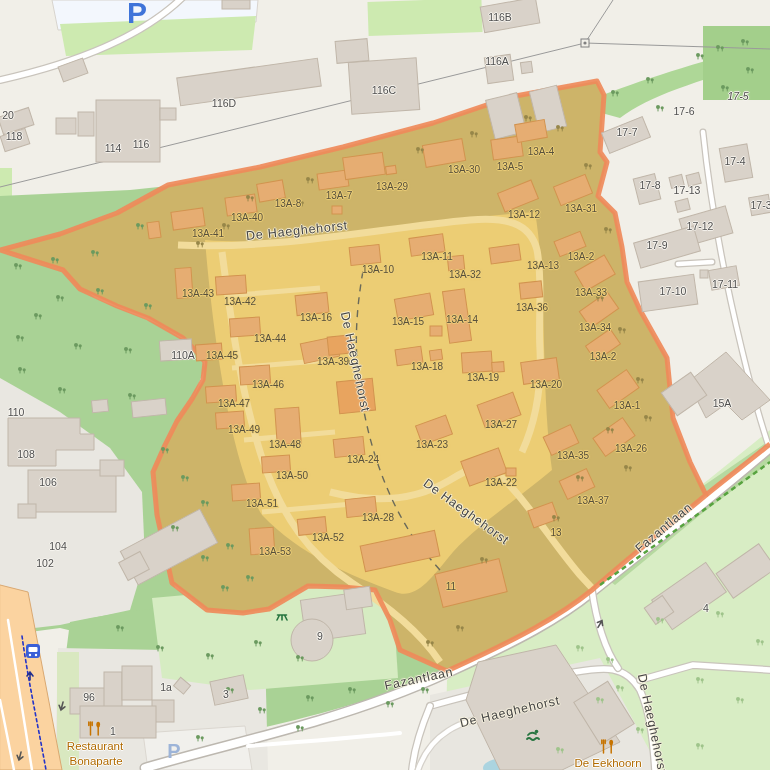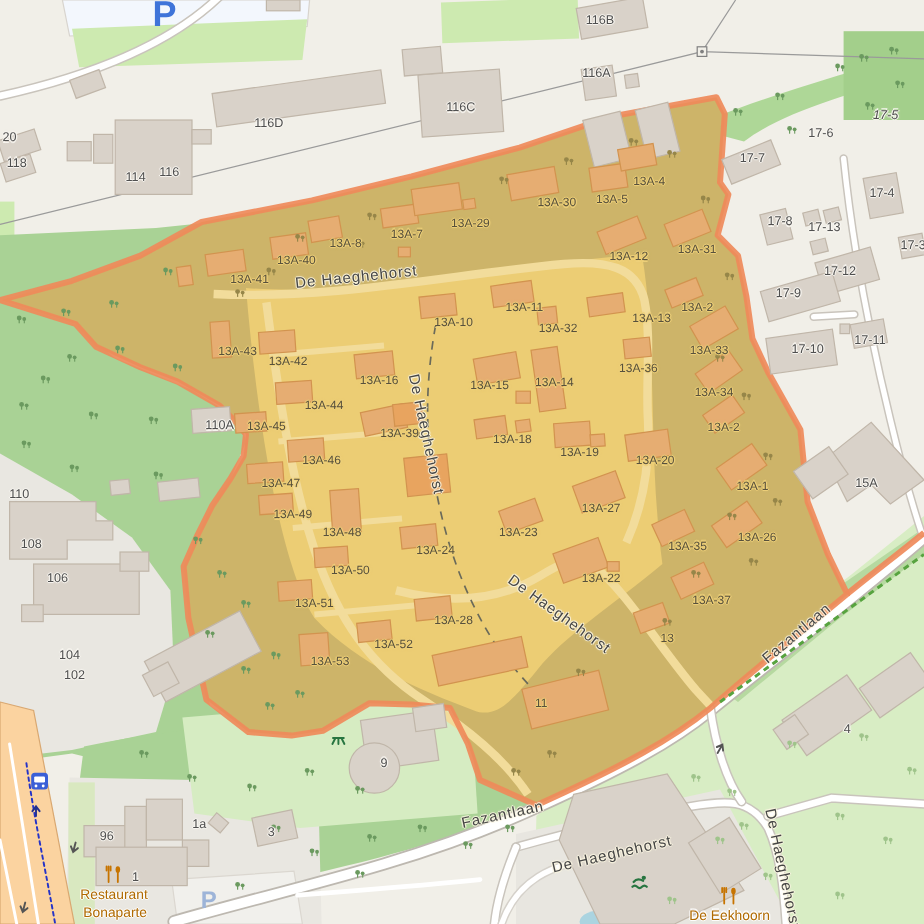--- a/index.html
+++ b/index.html
@@ -373,21 +373,21 @@
       <span class="lbl h-out" style="left: 761px; top: 205px; transform: translate(-50%, -50%) rotate(0deg);">17-3</span>
       <span class="lbl h-out" style="left: 700px; top: 226px; transform: translate(-50%, -50%) rotate(0deg);">17-12</span>
       <span class="lbl h-out" style="left: 657px; top: 245px; transform: translate(-50%, -50%) rotate(0deg);">17-9</span>
       <span class="lbl h-out" style="left: 673px; top: 291px; transform: translate(-50%, -50%) rotate(0deg);">17-10</span>
       <span class="lbl h-out" style="left: 725px; top: 284px; transform: translate(-50%, -50%) rotate(0deg);">17-11</span>
       <span class="lbl h-out" style="left: 183px; top: 355px; transform: translate(-50%, -50%) rotate(0deg);">110A</span>
       <span class="lbl h-out" style="left: 16px; top: 412px; transform: translate(-50%, -50%) rotate(0deg);">110</span>
       <span class="lbl h-out" style="left: 26px; top: 434px; transform: translate(-50%, -50%) rotate(0deg); margin-top: 20px;">108</span>
       <span class="lbl h-out" style="left: 48px; top: 482px; transform: translate(-50%, -50%) rotate(0deg);">106</span>
       <span class="lbl h-out" style="left: 58px; top: 546px; transform: translate(-50%, -50%) rotate(0deg);">104</span>
-      <span class="lbl h-out" style="left: 62px; top: 563px; transform: translate(-50%, -50%) rotate(0deg);">102</span>
+      <span class="lbl h-out" style="left: 45px; top: 563px; transform: translate(-50%, -50%) rotate(0deg);">102</span>
       <span class="lbl h-out" style="left: 89px; top: 697px; transform: translate(-50%, -50%) rotate(0deg);">96</span>
       <span class="lbl h-out" style="left: 166px; top: 687px; transform: translate(-50%, -50%) rotate(0deg);">1a</span>
       <span class="lbl h-out" style="left: 226px; top: 694px; transform: translate(-50%, -50%) rotate(0deg);">3</span>
       <span class="lbl h-out" style="left: 113px; top: 731px; transform: translate(-50%, -50%) rotate(0deg);">1</span>
       <span class="lbl h-out" style="left: 722px; top: 403px; transform: translate(-50%, -50%) rotate(0deg);">15A</span>
       <span class="lbl h-out" style="left: 706px; top: 608px; transform: translate(-50%, -50%) rotate(0deg);">4</span>
       <span class="lbl h-out" style="left: 320px; top: 636px; transform: translate(-50%, -50%) rotate(0deg);">9</span>
       <span class="lbl h-in" style="left: 288px; top: 204px; transform: translate(-50%, -50%) rotate(0deg);">13A-8</span>
       <span class="lbl h-in" style="left: 339px; top: 196px; transform: translate(-50%, -50%) rotate(0deg);">13A-7</span>
       <span class="lbl h-in" style="left: 392px; top: 187px; transform: translate(-50%, -50%) rotate(0deg);">13A-29</span>

